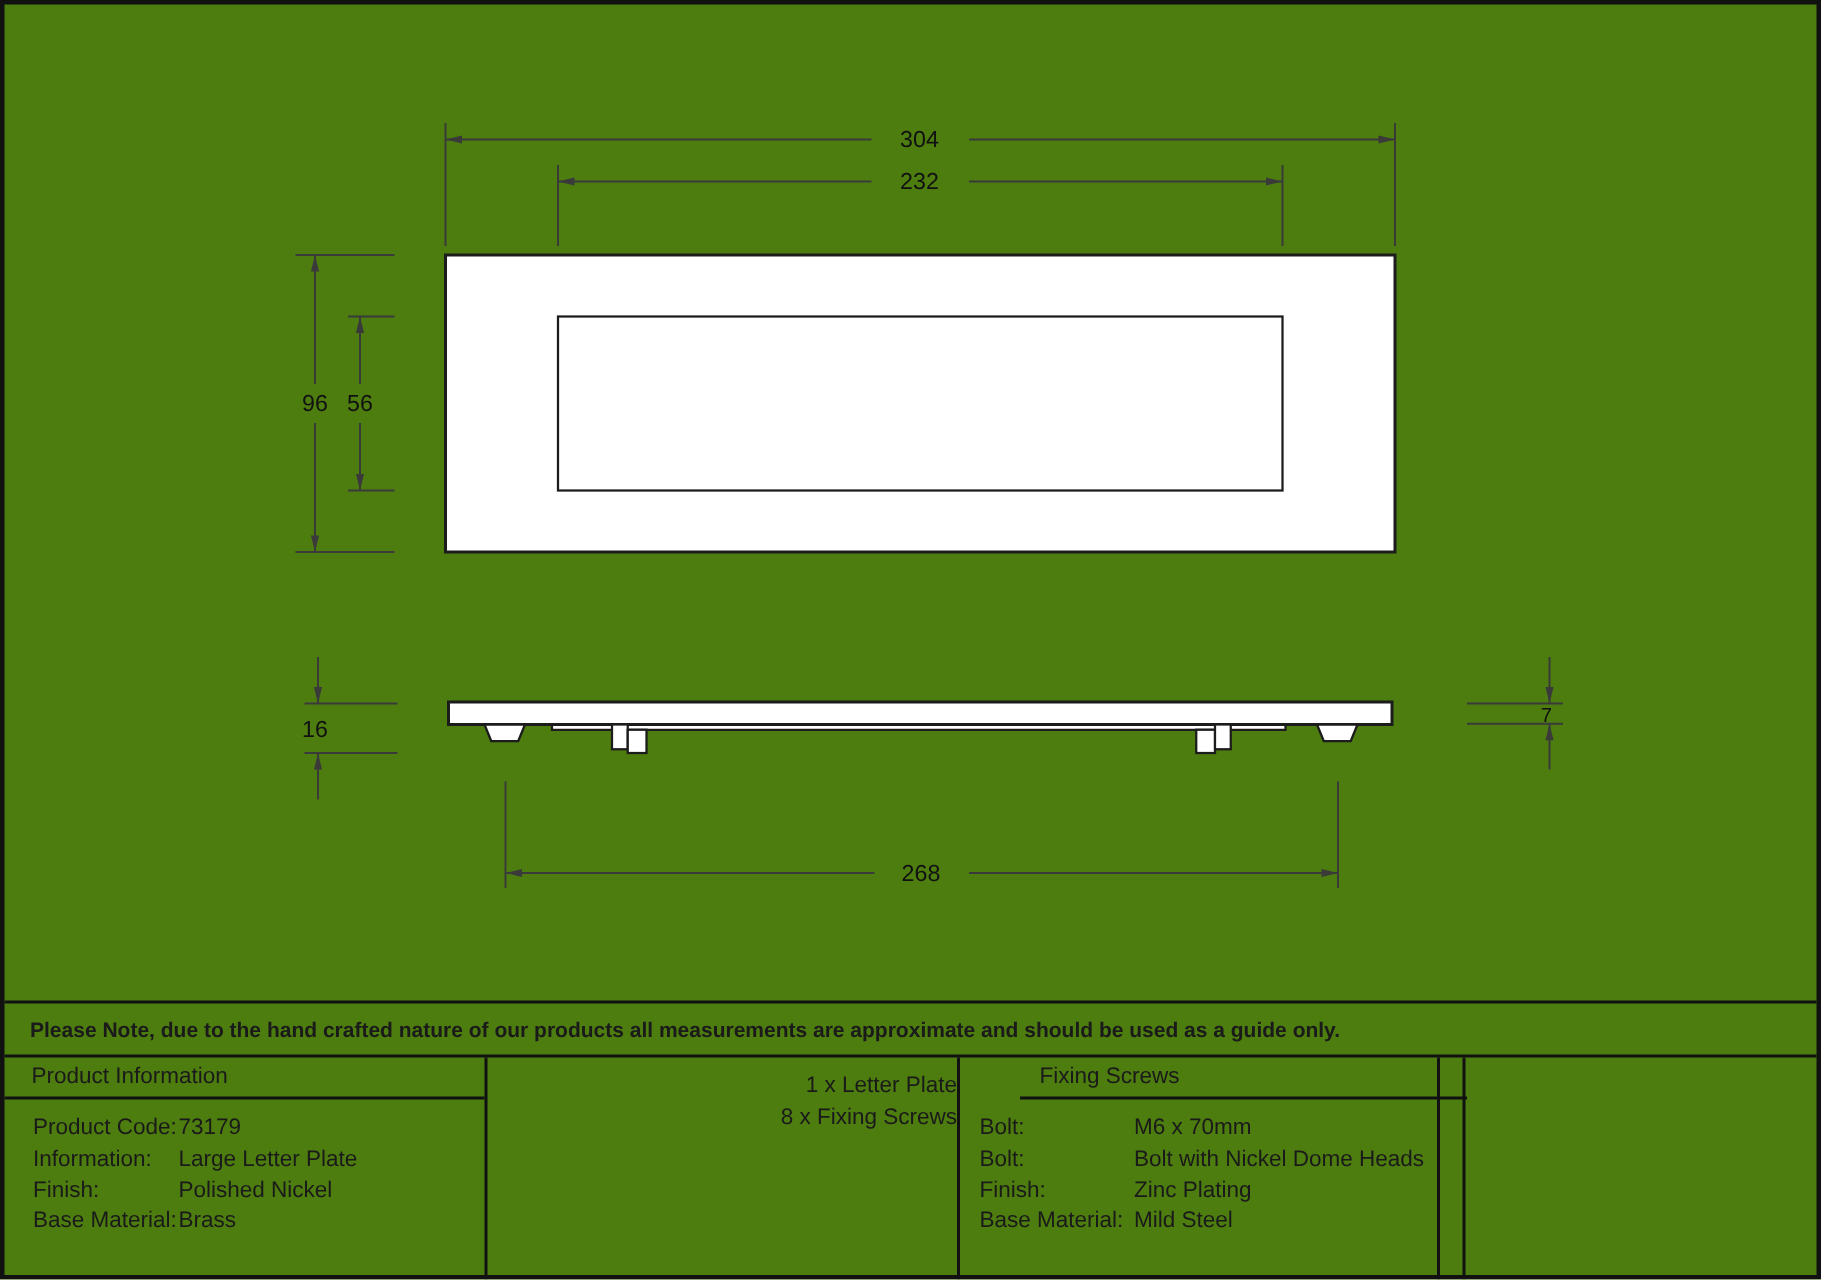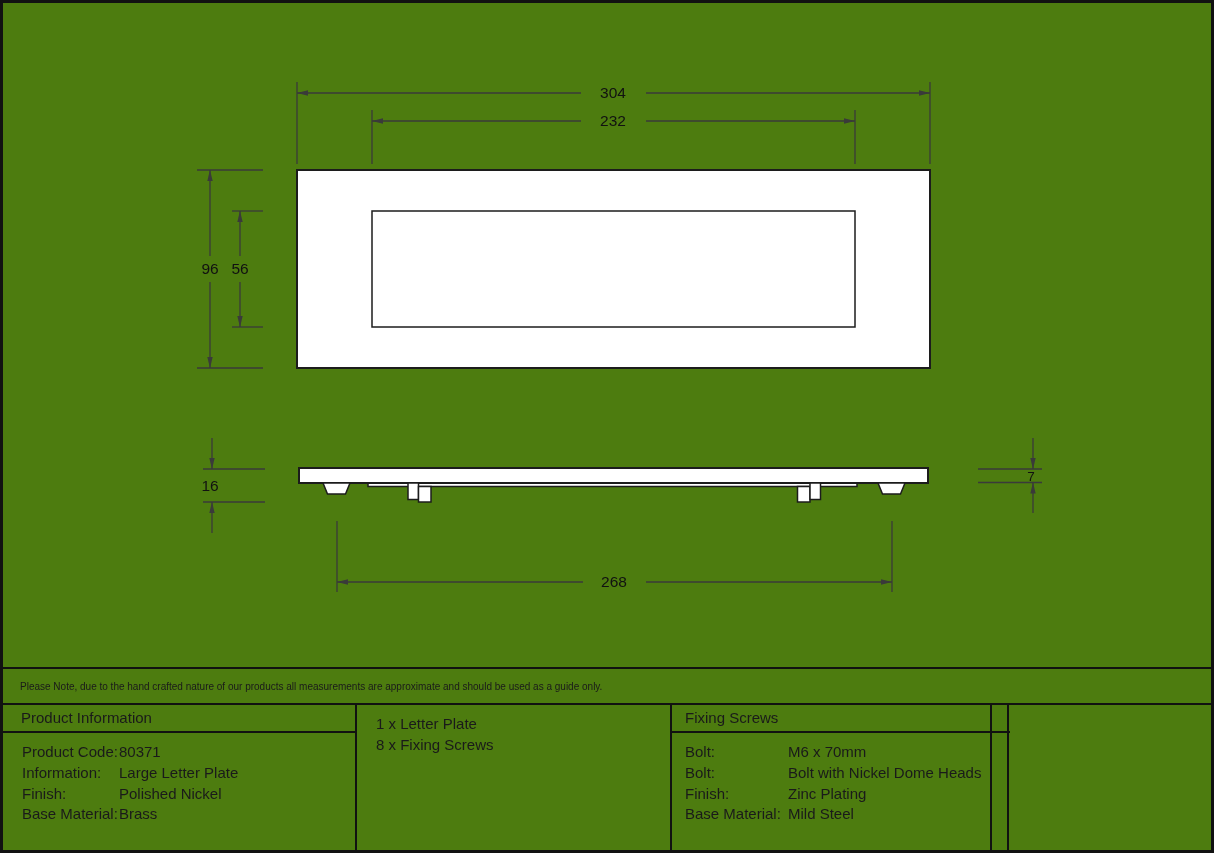--- a/index.html
+++ b/index.html
@@ -12,46 +12,46 @@
   .page-border { position:absolute; inset:0; border:3px solid #111; pointer-events:none; z-index:20; }
   svg.drawing { position:absolute; left:0; top:0; display:block; }
   .shape { stroke:#1c1c1c; stroke-width:2; fill:#fff; }
   .shape-thin { stroke:#1c1c1c; stroke-width:1.5; fill:#fff; }
   .dim-line { stroke:#3a3a3a; stroke-width:1.3; fill:none; }
   .dim-arrow { fill:#3a3a3a; stroke:none; }
   .dim-text { fill:#111; font-size:15.5px; font-family:"Liberation Sans",sans-serif; }
   .note-row {
     position:absolute; left:3px; right:3px; top:667px; height:36px;
     border-top:2px solid #111; display:flex; align-items:center;
-    padding-left:17px; font-size:10px;
+    padding-left:17px; font-size:14px;font-weight:bold;
   }
   .bottom-row {
     position:absolute; left:3px; right:3px; top:703px; bottom:0;
     border-top:2px solid #111; display:flex; align-items:stretch;
   }
   .col { border-right:2px solid #111; display:flex; flex-direction:column; }
-  .col-product { width:354px; }
+  .col-product { width:322px; }
   .col-pack { width:315px; }
   .col-screws { width:320px; }
   .col-spacer { width:17px; }
   .col-logo { flex:1; border-right:none; display:flex; flex-direction:column; align-items:center; padding-top:30px; }
   .col-header {
     height:28px; border-bottom:2px solid #111; line-height:26px;
     font-size:15px; padding-left:18px; flex:none;
   }
   .col-header.tight { padding-left:9px; }
-  .col-header.mid { padding-left:13px; }
+  .col-header.mid { padding-left:13px;margin-left:40px; }
   .col-body { padding-top:9px; font-size:15px; }
   .kv-row { display:flex; line-height:20.8px; }
   .kv-label { flex:none; }
   .col-product .kv-row { padding-left:19px; }
   .col-product .kv-label { width:97px; }
   .col-screws .kv-row { padding-left:13px; }
   .col-screws .kv-label { width:103px; }
-  .pack-item { line-height:20.8px; padding-left:19px; }
+  .pack-item { line-height:20.8px; padding-left:4px;text-align:right; }
   
   .logo-svg { display:block; }
   .logo-serif { font-family:"Liberation Serif", serif; fill:#0e0e0e; }
   .logo-site { font-family:"Liberation Serif", serif; font-style:italic; font-weight:bold; fill:#0e0e0e; font-size:16px; letter-spacing:0.5px; }
 </style>
 </head>
 <body>
 
 <div class="sheet">
   <div class="page-border"></div>
@@ -153,21 +153,21 @@
     <span>Please Note, due to the hand crafted nature of our products all measurements are approximate and should be used as a guide only.</span>
   </div>
 
   <div class="bottom-row">
 
     <div class="col col-product">
       <div class="col-header">Product Information</div>
       <div class="col-body">
         <div class="kv-row">
           <span class="kv-label">Product Code:</span>
-          <span class="kv-value">80371</span>
+          <span class="kv-value">73179</span>
         </div>
         <div class="kv-row">
           <span class="kv-label">Information:</span>
           <span class="kv-value">Large Letter Plate</span>
         </div>
         <div class="kv-row">
           <span class="kv-label">Finish:</span>
           <span class="kv-value">Polished Nickel</span>
         </div>
         <div class="kv-row">

